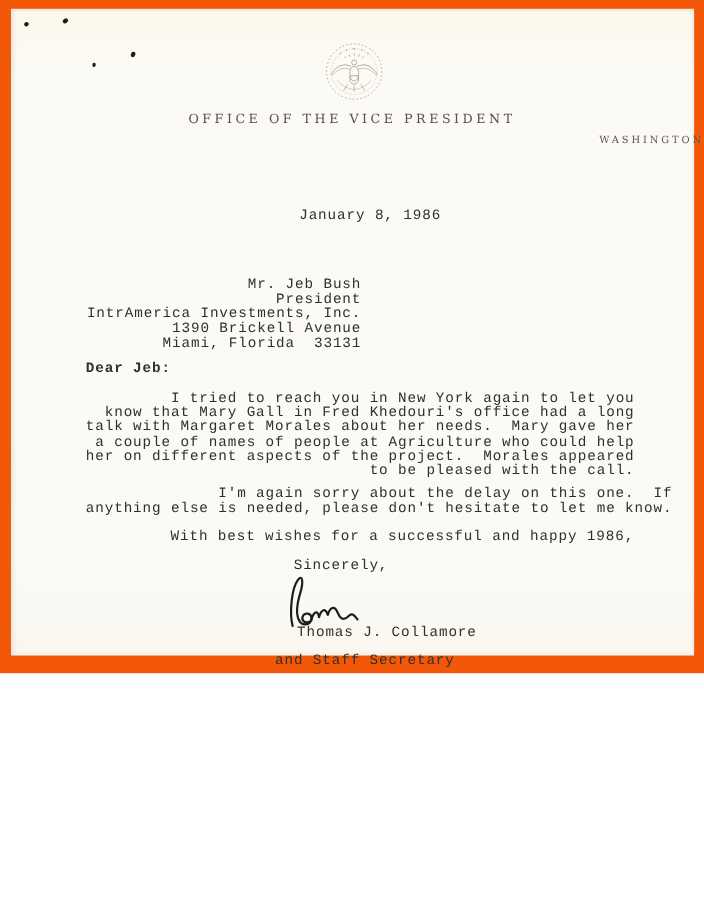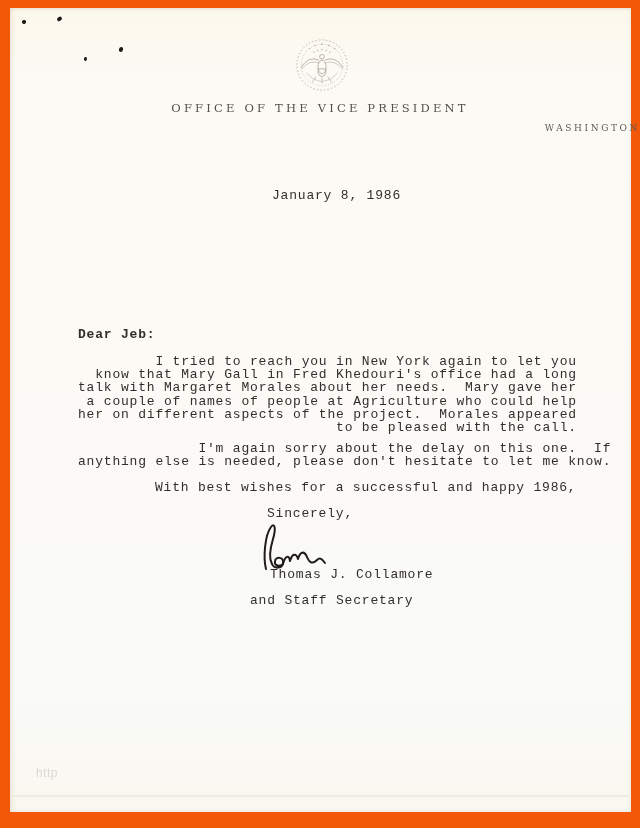--- a/index.html
+++ b/index.html
@@ -1,18 +1,18 @@
 <!DOCTYPE html>
 <html><head>
 <meta charset="utf-8">
 <style>
   html,body{margin:0;padding:0;}
   .scan{
     position:relative;
-    width:640px;height:828px;
+    width:640px;height:612px;
     background:#f35808;
     overflow:hidden;
     font-family:"Liberation Mono","DejaVu Sans Mono",monospace;
   }
   .paper{
     position:absolute;
     left:10px;top:8px;right:9px;bottom:16px;
     background:linear-gradient(180deg,#fdf8ec 0%,#fbfaf5 9%,#fbfaf6 60%,#fafaf7 86%,#f9f7ef 100%);
     box-shadow:inset 3px 0 4px rgba(90,60,20,0.07), inset 0 2px 3px rgba(90,60,20,0.05), inset -2px 0 3px rgba(90,60,20,0.04);
   }
@@ -95,20 +95,25 @@
       <circle cx="17" cy="13" r="0.7"></circle>
         <circle cx="43" cy="13" r="0.7"></circle>
     </g>
   </svg>
 
   <div class="letterhead-office">OFFICE OF THE VICE PRESIDENT</div>
   <div class="letterhead-city">WASHINGTON</div>
 
   <div class="tw date-line">January 8, 1986</div>
 
+  <div class="tw recipient-block">Mr. Jeb Bush
+President
+IntrAmerica Investments, Inc.
+1390 Brickell Avenue
+Miami, Florida  33131</div>
 
   <div class="tw salutation-line">Dear Jeb:</div>
 
   <div class="tw para-2">I'm again sorry about the delay on this one.  If
 anything else is needed, please don't hesitate to let me know.</div>
 
   <div class="tw para-1">I tried to reach you in New York again to let you
 know that Mary Gall in Fred Khedouri's office had a long
 talk with Margaret Morales about her needs.  Mary gave her
 a couple of names of people at Agriculture who could help

